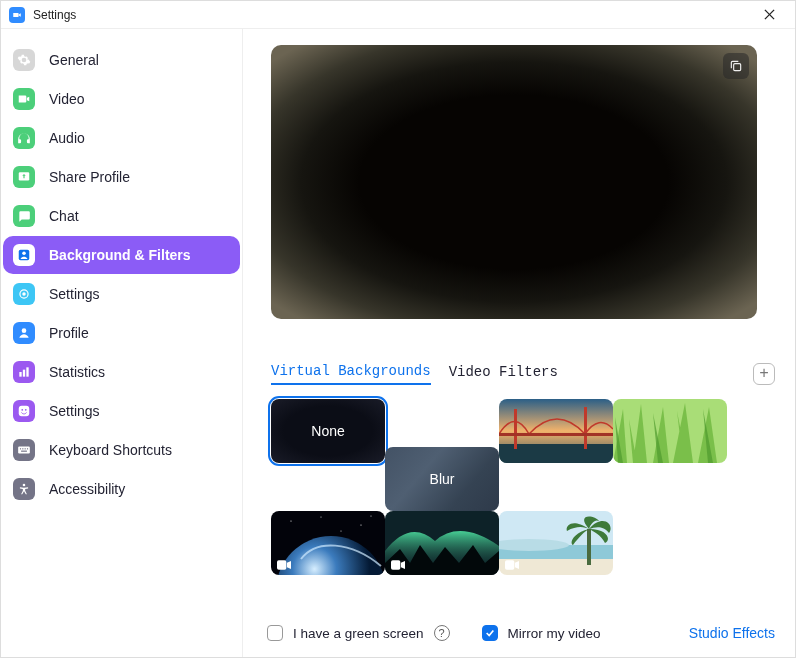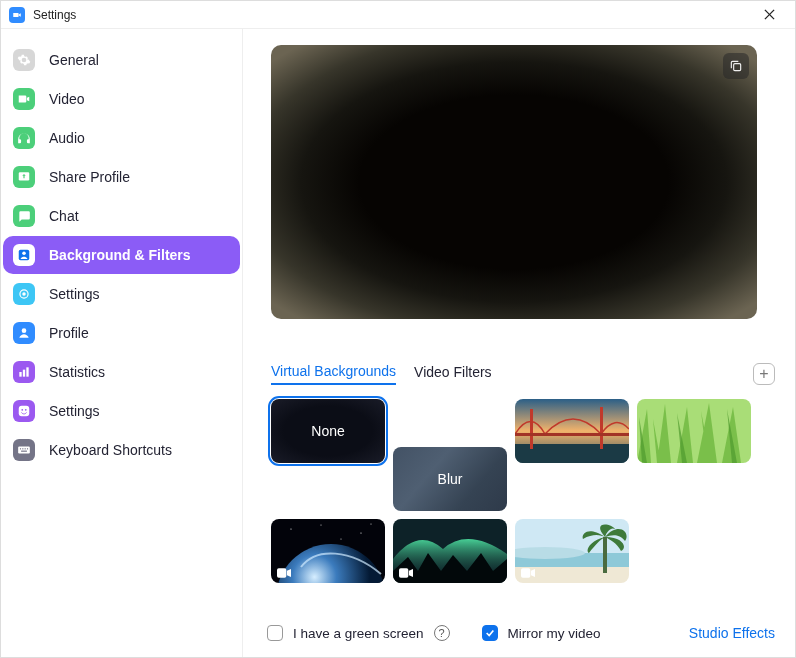--- a/index.html
+++ b/index.html
@@ -98,20 +98,21 @@
       background: rgba(40,40,40,0.55);
       display: flex; align-items: center; justify-content: center;
       cursor: pointer;
     }
     .rotate-btn svg { width: 14px; height: 14px; }
 
     .tabs-row {
       margin-top: 44px;
       display: flex;
       align-items: center;
+      font-family: Liberation Mono, monospace;
     }
     .tab {
       font-size: 14px;
       padding-bottom: 4px;
       margin-right: 18px;
       cursor: pointer;
       color: #232333;
     }
     .tab.active {
       color: #0E72EC;
@@ -126,21 +127,20 @@
       color: #777;
       cursor: pointer;
       font-size: 16px;
       line-height: 1;
     }
 
     .thumbs {
       margin-top: 14px;
       display: grid;
       grid-template-columns: repeat(4, 114px);
-      gap: 8px;
     }
     .thumb {
       width: 114px; height: 64px;
       border-radius: 8px;
       overflow: hidden;
       cursor: pointer;
       position: relative;
       display: flex; align-items: center; justify-content: center;
       font-size: 14px;
       color: #fff;
@@ -329,20 +329,29 @@
             <rect x="5" y="9" width="2" height="2" fill="#747487"></rect>
             <rect x="9" y="9" width="2" height="2" fill="#747487"></rect>
             <rect x="13" y="9" width="2" height="2" fill="#747487"></rect>
             <rect x="17" y="9" width="2" height="2" fill="#747487"></rect>
             <rect x="7" y="13" width="10" height="2" fill="#747487"></rect>
           </svg>
       </div>
       <span class="label">Keyboard Shortcuts</span>
     </div>
 
+    <div class="sidebar-item">
+      <div class="icon-box" style="background:#747487;">
+        <svg width="14" height="14" viewBox="0 0 24 24" fill="#fff">
+            <circle cx="12" cy="5" r="2.2"></circle>
+            <path d="M5 9l7 1 7-1v2l-5 1v3l3 6h-2l-3-5-3 5H7l3-6v-3L5 11V9z"></path>
+          </svg>
+      </div>
+      <span class="label">Accessibility</span>
+    </div>
 
   </div>
 
   <div class="main">
     <div class="preview">
       <div class="rotate-btn">
         <svg viewBox="0 0 24 24" fill="none" stroke="#eee" stroke-width="2">
             <rect x="8" y="8" width="12" height="12" rx="2"></rect>
             <path d="M4 16V6a2 2 0 012-2h10"></path>
           </svg>

